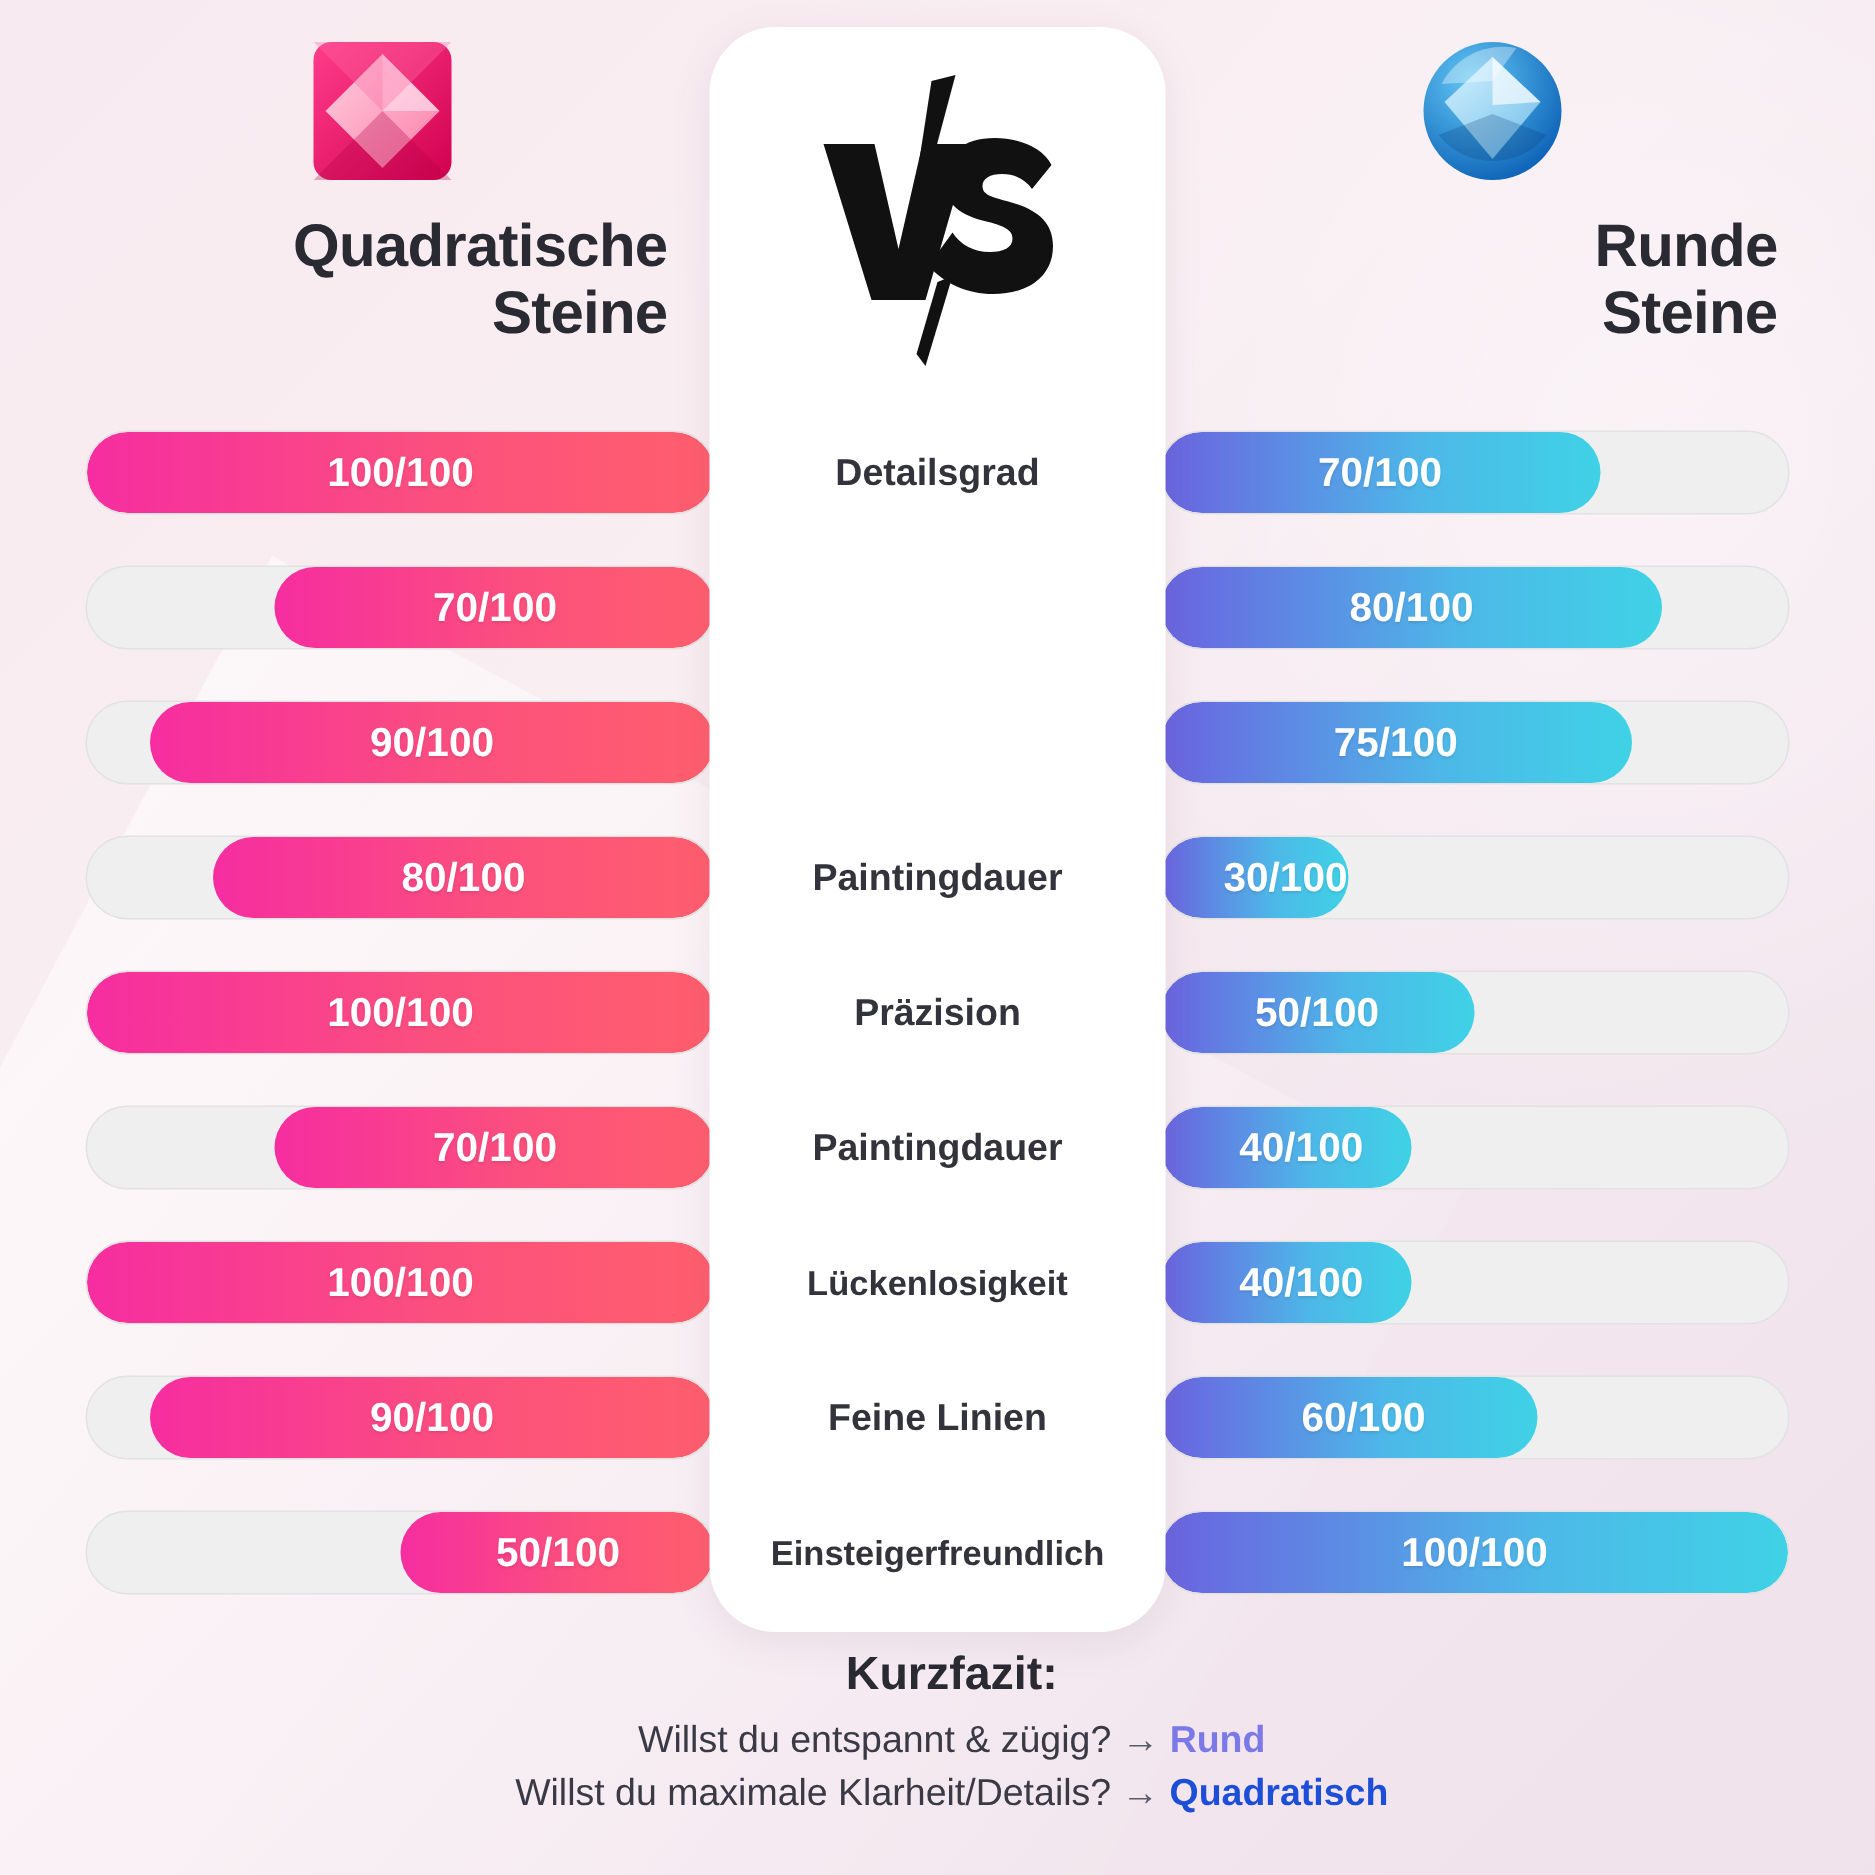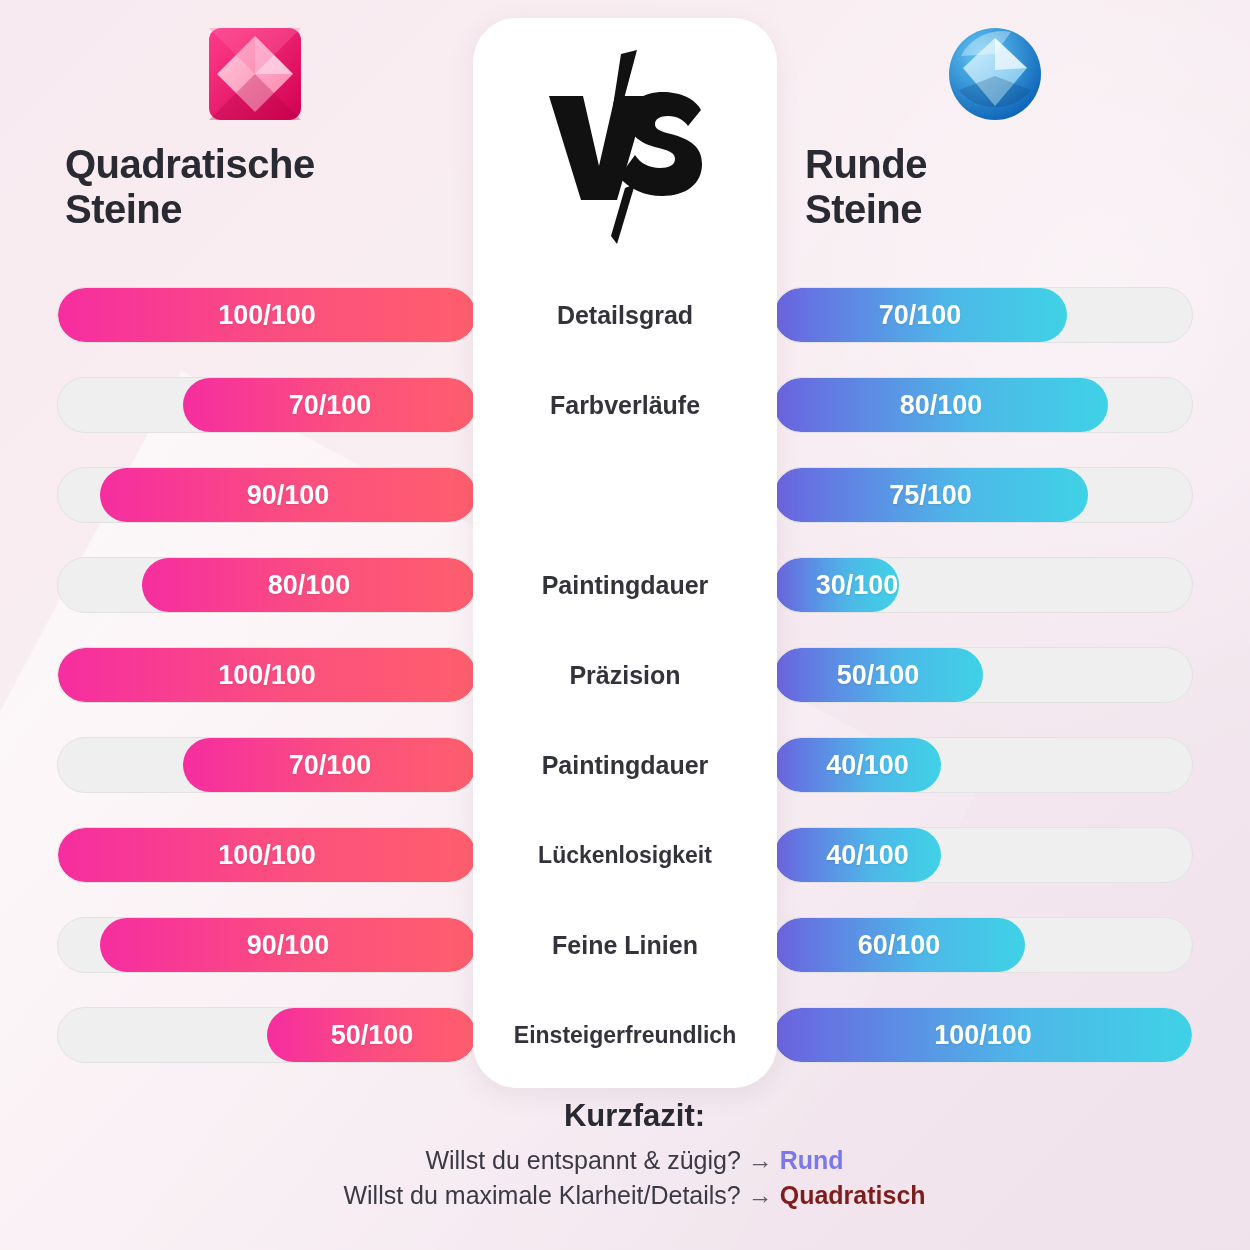--- a/index.html
+++ b/index.html
@@ -33,21 +33,21 @@
   
   .header {
     position: absolute;
     top: 0; left: 0; right: 0;
     height: 270px;
   }
   .side-head {
     position: absolute;
     top: 20px;
     width: 380px;
-    text-align: left;
+    text-align: right;
   }
   .side-head.left { left: 65px; }
   .side-head.right { right: 65px; }
 
   .gem {
     width: 108px; height: 108px;
     margin: 0 auto 14px;
     position: relative;
   }
   .gem svg { display: block; }
@@ -163,21 +163,21 @@
     font-weight: bold;
     color: #2a2a33;
     margin-bottom: 12px;
   }
   .footer-line {
     font-size: 25px;
     color: #3a3a46;
     margin-bottom: 6px;
   }
   .hl-round { color: #7b79e8; font-weight: bold; }
-  .hl-square { color: #7f1d1d; font-weight: bold; }
+  .hl-square { color: #1d4ed8; font-weight: bold; }
   .arrow { color: #5a5a68; }
 </style>
 </head>
 <body>
 
 <div class="bg-sheen"></div>
 <div class="bg-sheen2"></div>
 
 <div class="header">
 
@@ -258,21 +258,20 @@
       <div class="bar-fill right" style="width:70%"></div>
     </div>
     <div class="bar-value" style="right:183px;width:294px;">70/100</div>
   </div>
 
   <div class="row">
     <div class="bar-track left">
       <div class="bar-fill left" style="width:70%"></div>
     </div>
     <div class="bar-value" style="left:183px;width:294px;">70/100</div>
-    <div class="row-label">Farbverläufe</div>
     <div class="bar-track right">
       <div class="bar-fill right" style="width:80%"></div>
     </div>
     <div class="bar-value" style="right:141px;width:336px;">80/100</div>
   </div>
 
   <div class="row">
     <div class="bar-track left">
       <div class="bar-fill left" style="width:90%"></div>
     </div>
@@ -333,21 +332,21 @@
 
   <div class="row">
     <div class="bar-track left">
       <div class="bar-fill left" style="width:90%"></div>
     </div>
     <div class="bar-value" style="left:99px;width:378px;">90/100</div>
     <div class="row-label">Feine Linien</div>
     <div class="bar-track right">
       <div class="bar-fill right" style="width:60%"></div>
     </div>
-    <div class="bar-value" style="right:225px;width:252px;">60/100</div>
+    <div class="bar-value" style="right:215px;width:252px;">60/100</div>
   </div>
 
   <div class="row">
     <div class="bar-track left">
       <div class="bar-fill left" style="width:50%"></div>
     </div>
     <div class="bar-value" style="left:267px;width:210px;">50/100</div>
     <div class="row-label small">Einsteigerfreundlich</div>
     <div class="bar-track right">
       <div class="bar-fill right" style="width:100%"></div>

